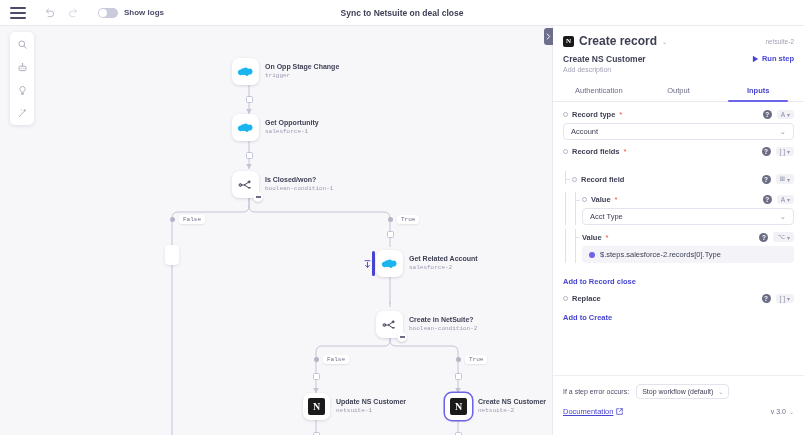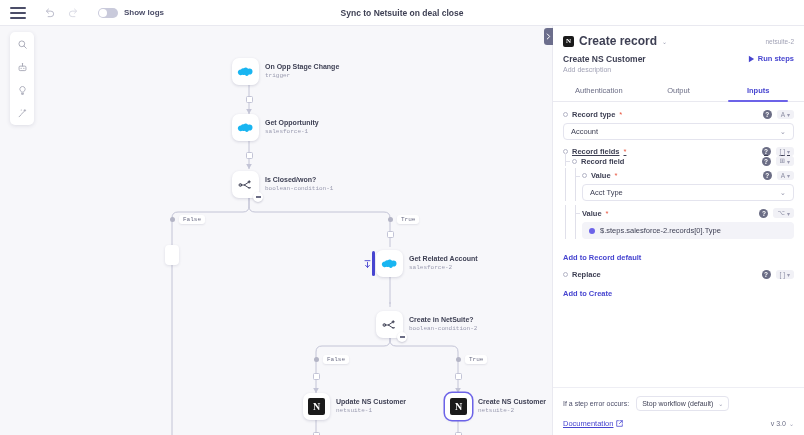--- a/index.html
+++ b/index.html
@@ -160,21 +160,21 @@
     display: flex; align-items: center; gap: 5px; padding: 3px 7px;
     font-size: 7.5px; color: #3d3f53; cursor: text;
   }
   .value-dot { width: 6px; height: 6px; border-radius: 50%; background: #6c63e8; flex: none; }
   .indent1 { padding-left: 9px; position: relative; }
   .indent2 { padding-left: 19px; position: relative; }
   .tree-line { position: absolute; left: 2px; top: -3px; bottom: 0; width: 1px; background: #e0e0ea; }
   .tree-elbow { position: absolute; left: 2px; top: 5px; width: 5px; height: 1px; background: #e0e0ea; }
   .link { font-size: 7.5px; color: #4745d0; font-weight: bold; cursor: pointer; margin: 2px 0 8px 0; display: inline-block; }
 
-  .panel-foot { border-top: 1px solid #eeeef4; padding: 8px 10px 7px 10px; }
+  .panel-foot { border-top: 1px solid #eeeef4; padding: 8px 10px 19px 10px; }
   .err-row { display: flex; align-items: center; gap: 7px; }
   .err-label { font-size: 7px; color: #4b4d68; white-space: nowrap; }
   .err-select {
     border: 1px solid #e4e4ee; border-radius: 4px; height: 15px;
     display: flex; align-items: center; gap: 5px; padding: 0 5px;
     font-size: 7px; color: #3d3f53; cursor: pointer;
   }
   .foot-row2 { display: flex; align-items: center; margin-top: 8px; }
   .doc-link { display: flex; align-items: center; gap: 3px; font-size: 7.5px; color: #4745d0; text-decoration: underline; cursor: pointer; }
   .ver { margin-left: auto; display: flex; align-items: center; gap: 3px; font-size: 7px; color: #6b6d85; cursor: pointer; }
@@ -419,21 +419,21 @@
 
       <div class="p-row2">
         <div>
           <div class="p-title">Create NS Customer</div>
           <div class="p-desc">Add description</div>
         </div>
         <div class="run-step">
           <svg width="7" height="8" viewBox="0 0 8 9">
               <path d="M1 .8 7 4.5 1 8.2z" fill="#4745d0"></path>
             </svg>
-          <span>Run steps</span>
+          <span>Run step</span>
         </div>
       </div>
 
       <div class="tabs">
         <div class="tab">Authentication</div>
         <div class="tab">Output</div>
         <div class="tab active">Inputs</div>
       </div>
 
       <div class="form">
@@ -452,37 +452,37 @@
               </span>
             </span>
           </div>
           <div class="select-box">
             <span>Account</span>
             <span class="chev">⌄</span>
           </div>
         </div>
 
         
-        <div class="fld" style="margin-bottom:0;text-decoration:underline;">
+        <div class="fld" style="margin-bottom:18px;">
           <div class="fld-head">
             <span class="bullet-o"></span>
             <span class="fld-label">Record fields</span>
             <span class="req">*</span>
             <span class="fld-ctrls">
               <span class="help-dot">?</span>
               <span class="type-pill">
                 <span>[ ]</span>
                 <span class="chev-s">▾</span>
               </span>
             </span>
           </div>
         </div>
 
         
-        <div class="fld indent1" style="margin-bottom:5px;">
+        <div class="fld indent1" style="margin-bottom:11px;">
           <div class="tree-line"></div>
           <div class="tree-elbow"></div>
           <div class="fld-head">
             <span class="bullet-o"></span>
             <span class="fld-label">Record field</span>
             <span class="fld-ctrls">
               <span class="help-dot">?</span>
               <span class="type-pill">
                 <span>⊞</span>
                 <span class="chev-s">▾</span>
@@ -529,21 +529,21 @@
                 <span class="chev-s">▾</span>
               </span>
             </span>
           </div>
           <div class="value-box">
             <span class="value-dot"></span>
             <span>$.steps.salesforce-2.records[0].Type</span>
           </div>
         </div>
 
-        <span class="link">Add to Record default</span>
+        <span class="link">Add to Record close</span>
 
         
         <div class="fld" style="margin-bottom:3px;">
           <div class="fld-head">
             <span class="bullet-o"></span>
             <span class="fld-label">Replace</span>
             <span class="fld-ctrls">
               <span class="help-dot">?</span>
               <span class="type-pill">
                 <span>[ ]</span>

